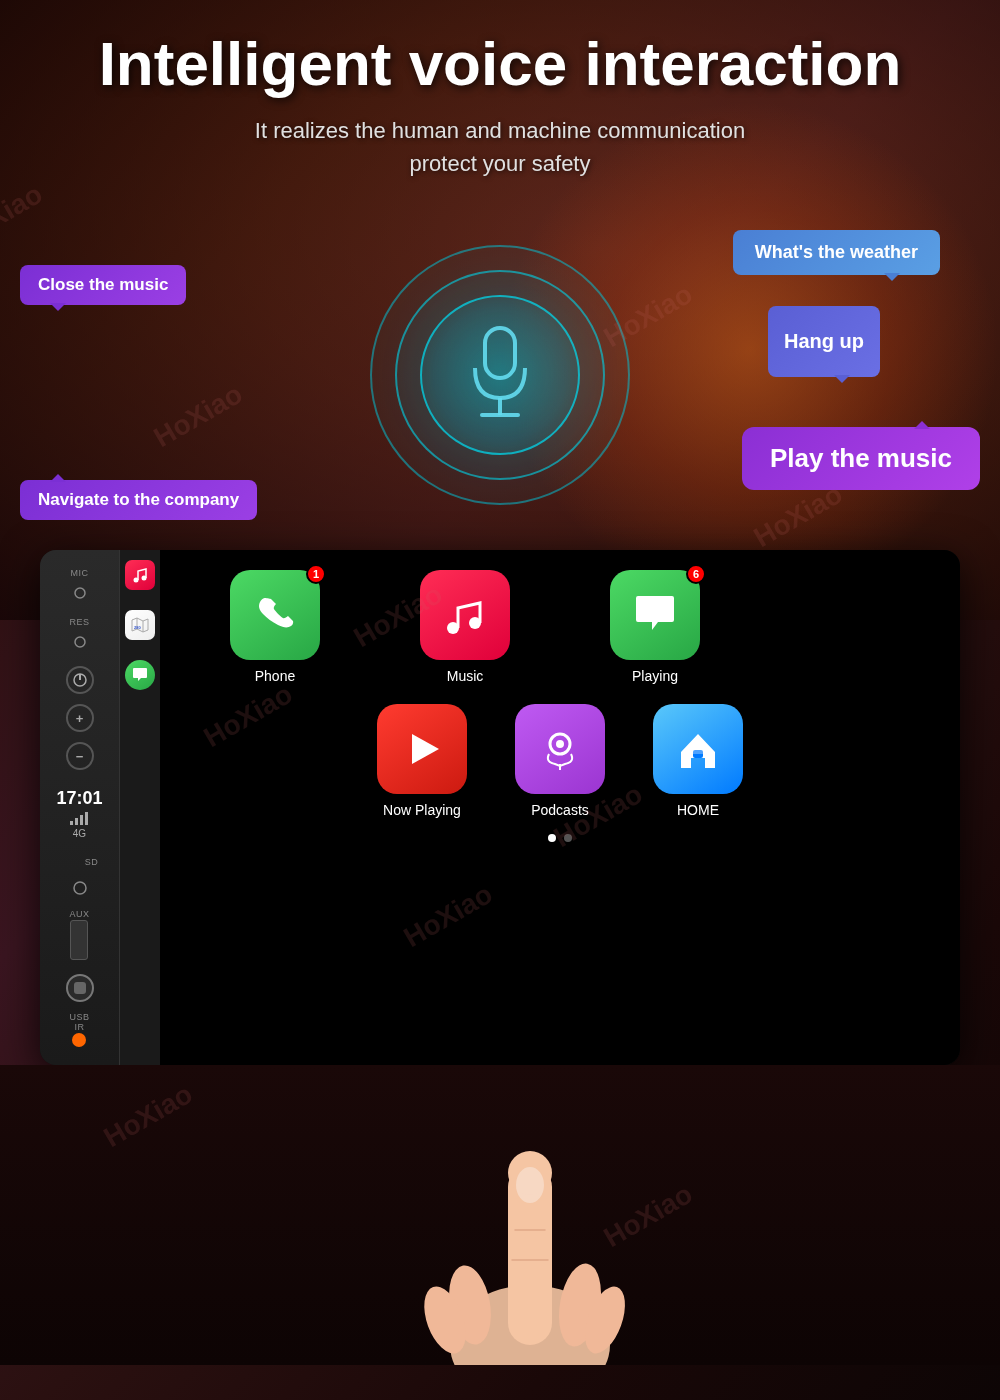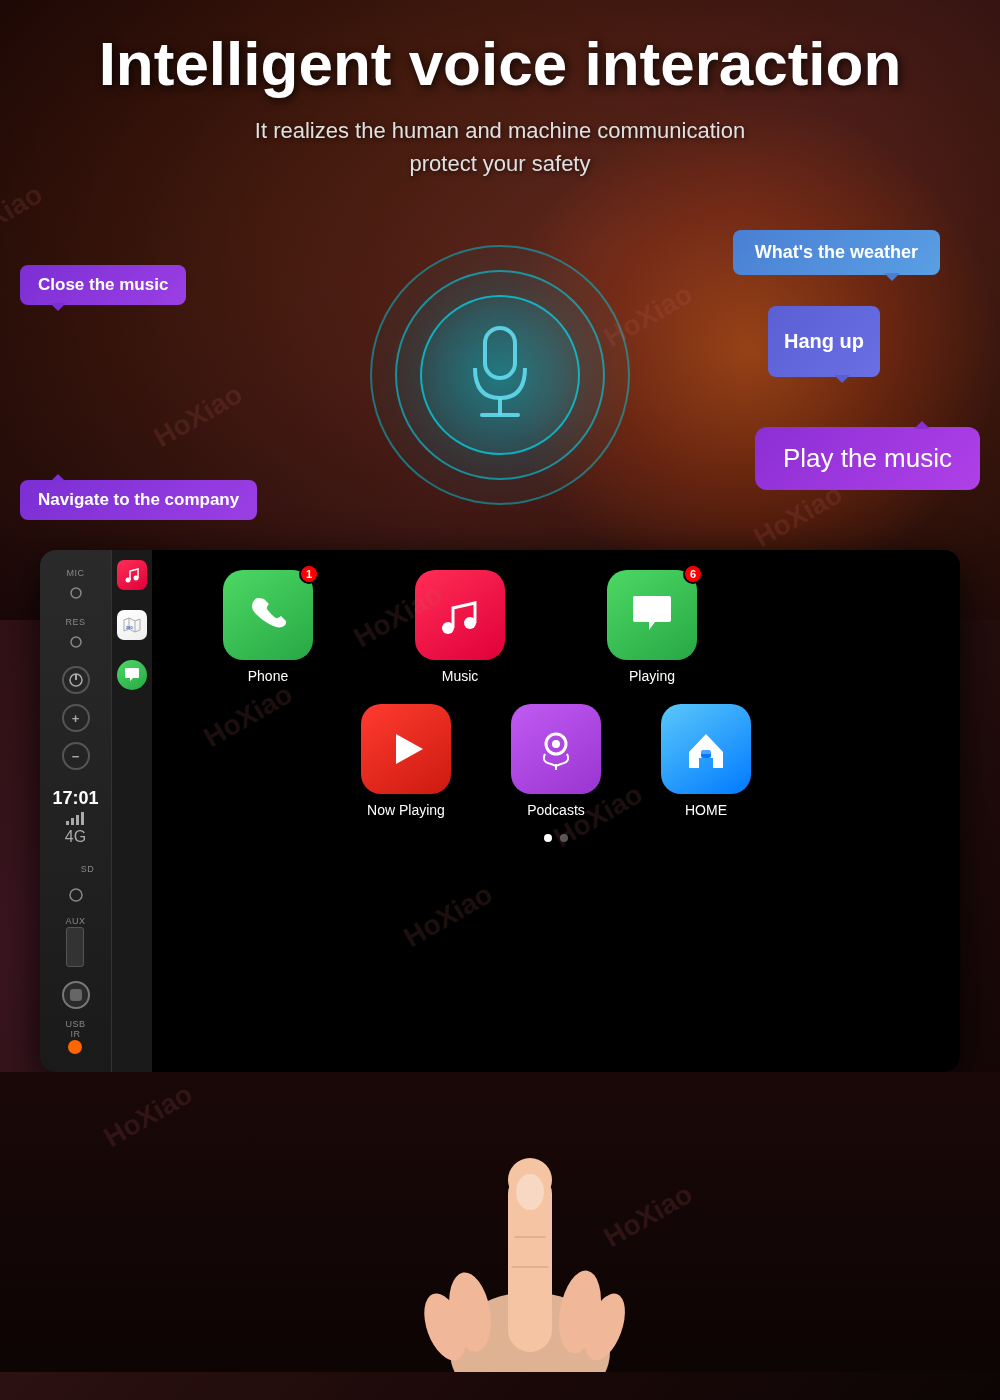--- a/index.html
+++ b/index.html
@@ -190,21 +190,21 @@
       bottom: -14px;
       right: 30px;
       border-top-color: #5a5fd4;
     }
 
     .bubble-play-music {
       background: linear-gradient(135deg, #8b2fd4, #b040e8);
       bottom: 60px;
       right: 20px;
       font-size: 26px;
-      font-weight: 400;
+      font-weight: 700;
       padding: 16px 28px;
       border-radius: 12px;
       margin-top: 24px;
     }
     .bubble-play-music::after {
       top: -14px;
       right: 50px;
       border-bottom-color: #8b2fd4;
     }
 
@@ -215,21 +215,21 @@
       background: #111;
       border-radius: 16px;
       overflow: hidden;
       box-shadow: 0 10px 40px rgba(0,0,0,0.8);
       display: flex;
       position: relative;
     }
 
     
     .left-panel {
-      width: 72px;
+      width: 80px;
       background: linear-gradient(180deg, #2a2a2a 0%, #1a1a1a 100%);
       display: flex;
       flex-direction: column;
       align-items: flex-start;
       padding: 10px 0;
       gap: 8px;
       border-right: 1px solid #333;
     }
 
     .panel-label {
@@ -268,21 +268,21 @@
 
     .time-display {
       color: #fff;
       font-size: 18px;
       font-weight: bold;
       text-align: center;
     }
 
     .network-label {
       color: #aaa;
-      font-size: 16px;
+      font-size: 10px;
     }
 
     
     .screen-area {
       flex: 1;
       background: #000;
       padding: 20px 30px;
     }
 
     
@@ -643,21 +643,21 @@
               <svg width="50" height="50" viewBox="0 0 50 50">
                 <path d="M6 8 Q6 6 8 6 L42 6 Q44 6 44 8 L44 30 Q44 32 42 32 L28 32 L22 40 L22 32 L8 32 Q6 32 6 30 Z" fill="white"></path>
               </svg>
               <div class="badge">6</div>
             </div>
             <span class="app-label">Playing</span>
           </div>
 
         </div>
 
-        <div style="display:flex; justify-content:center; gap:60px; margin-bottom:16px;">
+        <div style="display:flex; justify-content:center; gap:48px; margin-bottom:16px;">
 
           <div class="app-item">
             <div class="app-icon now-playing">
               <svg width="50" height="50" viewBox="0 0 50 50">
                 <polygon points="15,10 42,25 15,40" fill="white"></polygon>
               </svg>
             </div>
             <span class="app-label">Now Playing</span>
           </div>
 

